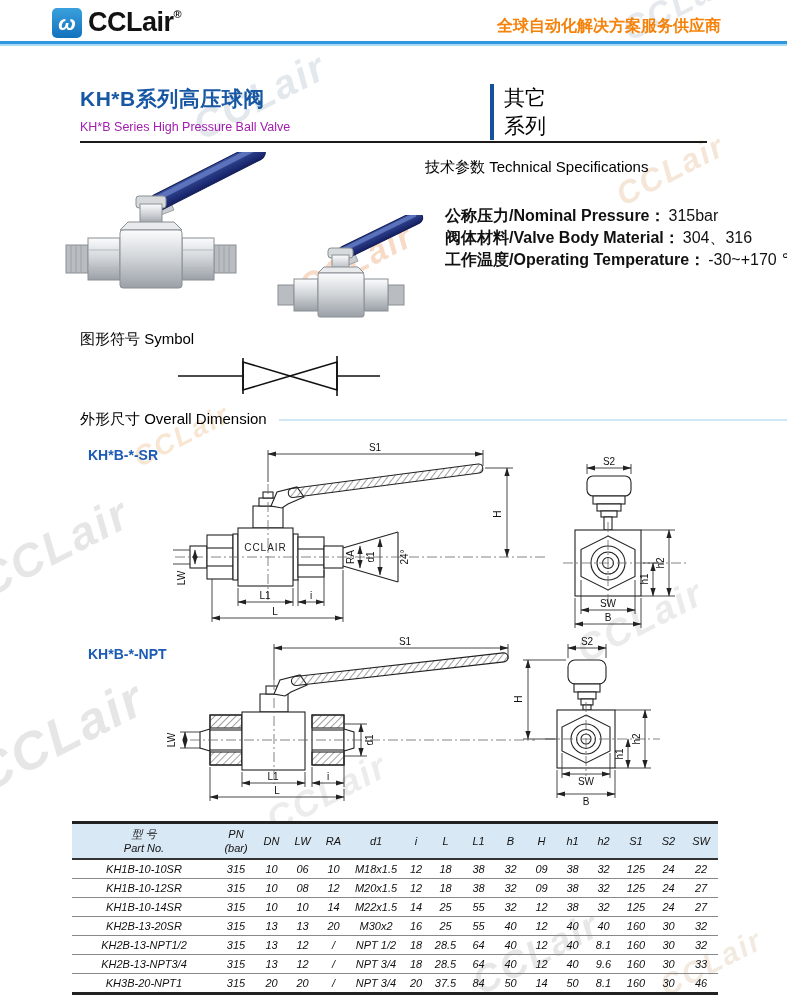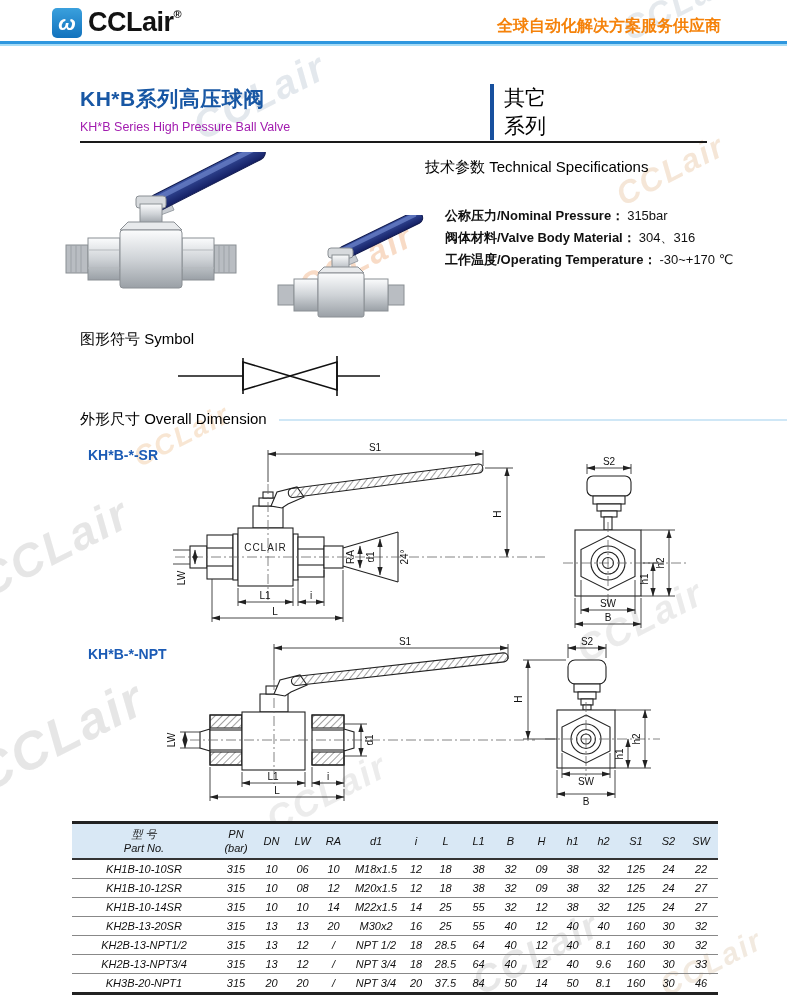--- a/index.html
+++ b/index.html
@@ -27,21 +27,21 @@
   .series-bar{width:4px;height:56px;background:#17509e;}
   .series-text{margin-left:10px;font-family:"Liberation Serif","DejaVu Serif",serif;
                font-size:21px;line-height:28px;color:#000;}
   .title-underline{position:absolute;left:80px;top:141px;width:627px;border-top:2px solid #1a1a1a;}
   
   .photo{position:absolute;}
   
   .specs{position:absolute;left:425px;top:158px;width:310px;}
   .sec-h{font-size:15px;font-weight:normal;color:#000;margin:0;}
   .spec-list{margin-top:28px;padding-left:20px;}
-  .spec-row{font-size:13px;line-height:22px;white-space:nowrap;}
+  .spec-row{font-size:16px;line-height:22px;white-space:nowrap;}
   .spec-label{font-weight:bold;}
   .spec-value{margin-left:3px;}
   
   .symbol-sec{position:absolute;left:80px;top:330px;}
   .symbol-svg{position:absolute;left:168px;top:352px;}
   
   .dim-head{position:absolute;left:80px;top:410px;right:0;display:flex;align-items:center;}
   .dim-rule{flex:1;height:2px;background:#cfe7f6;margin-left:12px;}
   .drw{position:absolute;}
   .drw-label{position:absolute;font-size:14px;font-weight:bold;color:#1b5bb5;z-index:2;}

